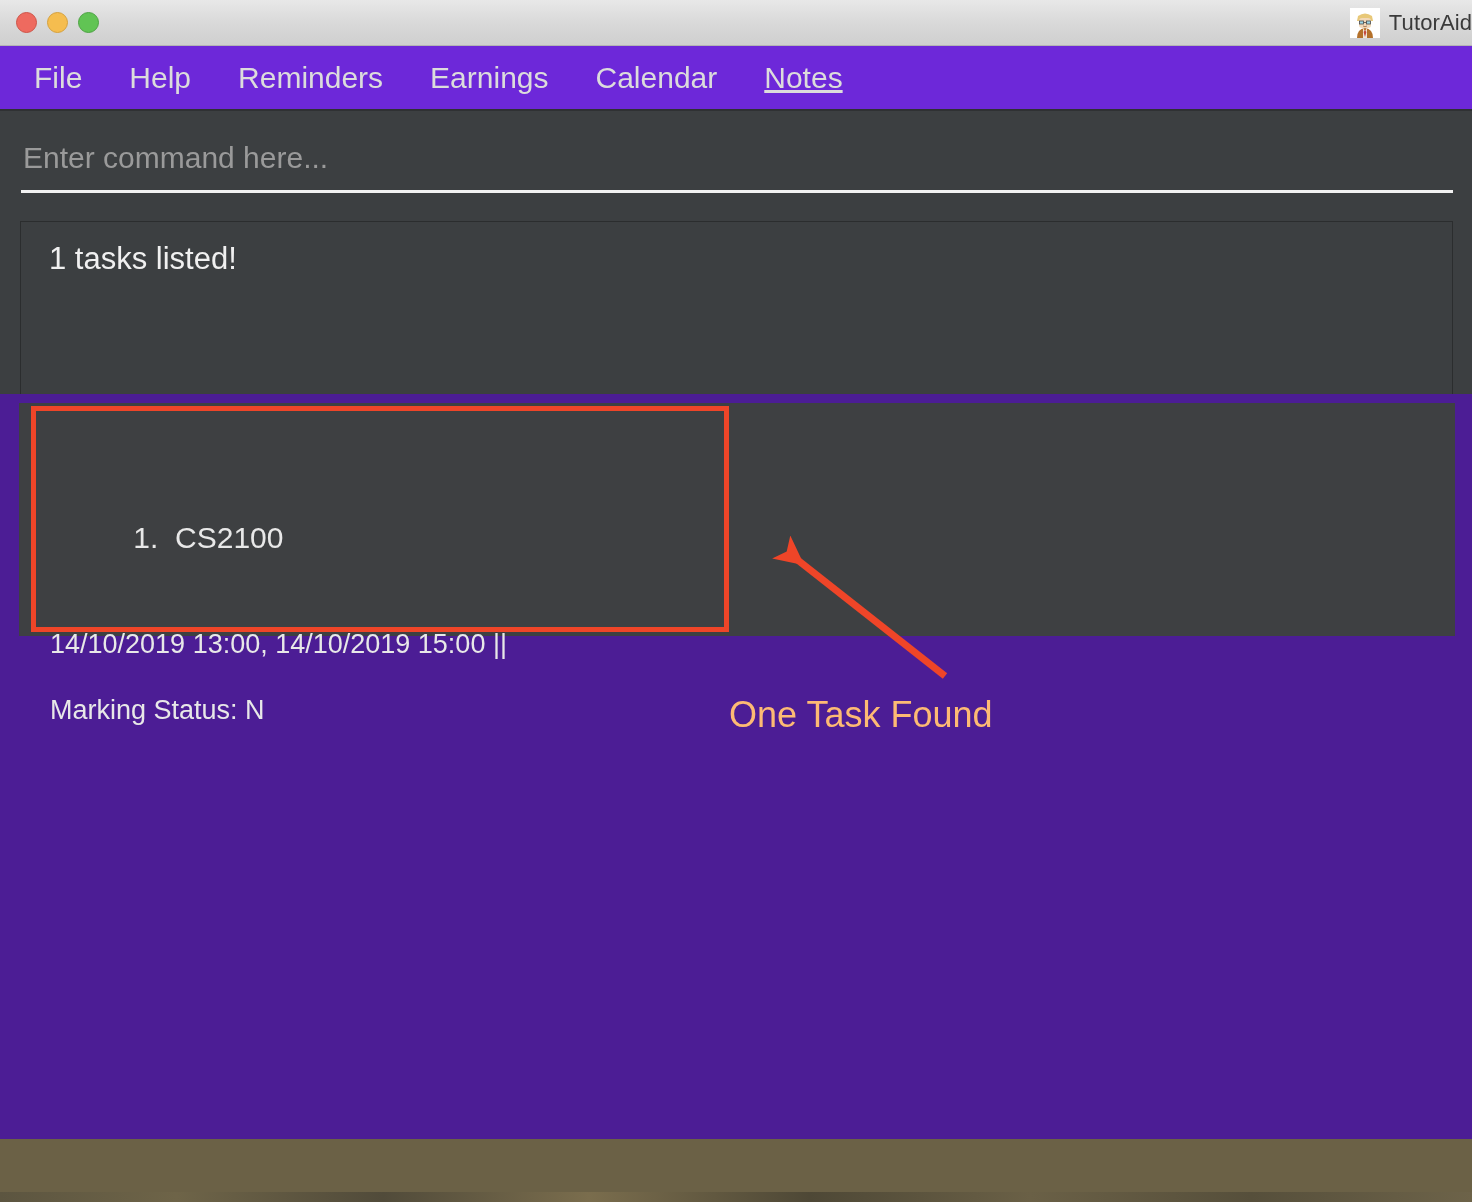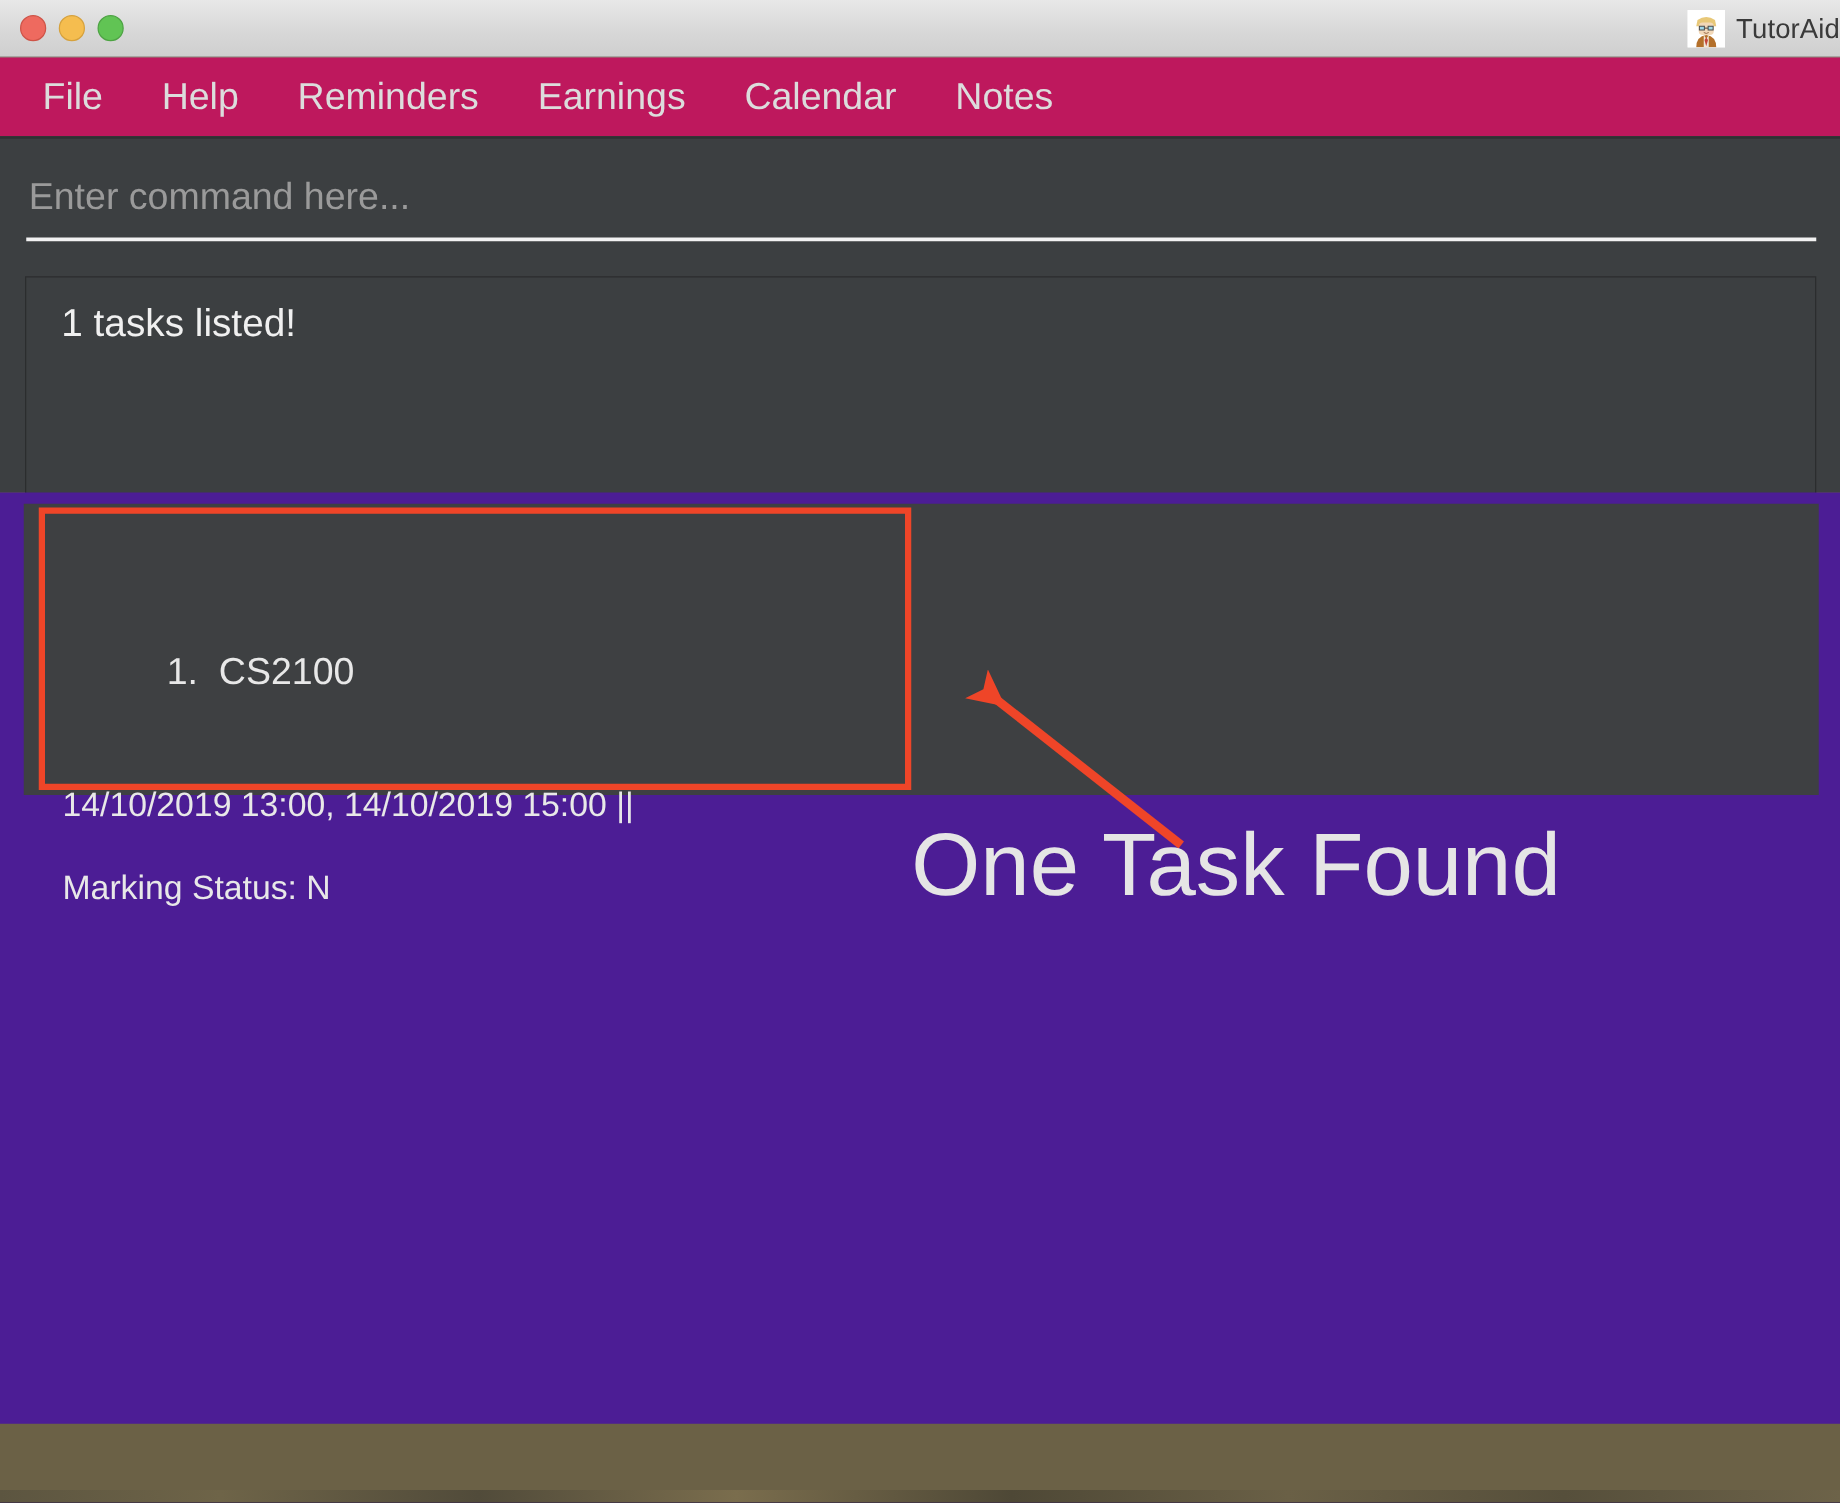--- a/index.html
+++ b/index.html
@@ -63,35 +63,35 @@
     color: #3a3a3a;
     letter-spacing: 0.1px;
   }
 
   
   .menubar {
     position: absolute;
     left: 0; top: 46px;
     width: 1472px;
     height: 63px;
-    background: #be185d;
+    background: #6d28d9;
     display: flex;
     align-items: center;
     padding-left: 34px;
     box-sizing: border-box;
   }
   .menu-item {
     color: #dcdcdc;
     font-size: 30px;
     margin-right: 47px;
     line-height: 1;
     cursor: default;
     white-space: nowrap;
   }
-  .menu-item:last-child { margin-right: 0; }
+  .menu-item:last-child { margin-right: 0; text-decoration: underline; }
 
   
   .commandpane {
     position: absolute;
     left: 0; top: 109px;
     width: 1472px;
     height: 103px;
     background: #3c3f41;
     box-sizing: border-box;
     border-top: 2px solid #2f3133;
@@ -190,23 +190,23 @@
   .anno-box {
     position: absolute;
     left: 31px; top: 406px;
     width: 698px;
     height: 226px;
     border: 5px solid #ef4528;
     box-sizing: border-box;
   }
   .anno-label {
     position: absolute;
-    left: 729px; top: 657px;
-    color: #e5e5e5;
-    font-size: 71px;
+    left: 729px; top: 697px;
+    color: #fdba74;
+    font-size: 36px;
     line-height: 1;
     white-space: nowrap;
   }
 
   
   .statusbar {
     position: absolute;
     left: 0; top: 1139px;
     width: 1472px;
     height: 53px;

